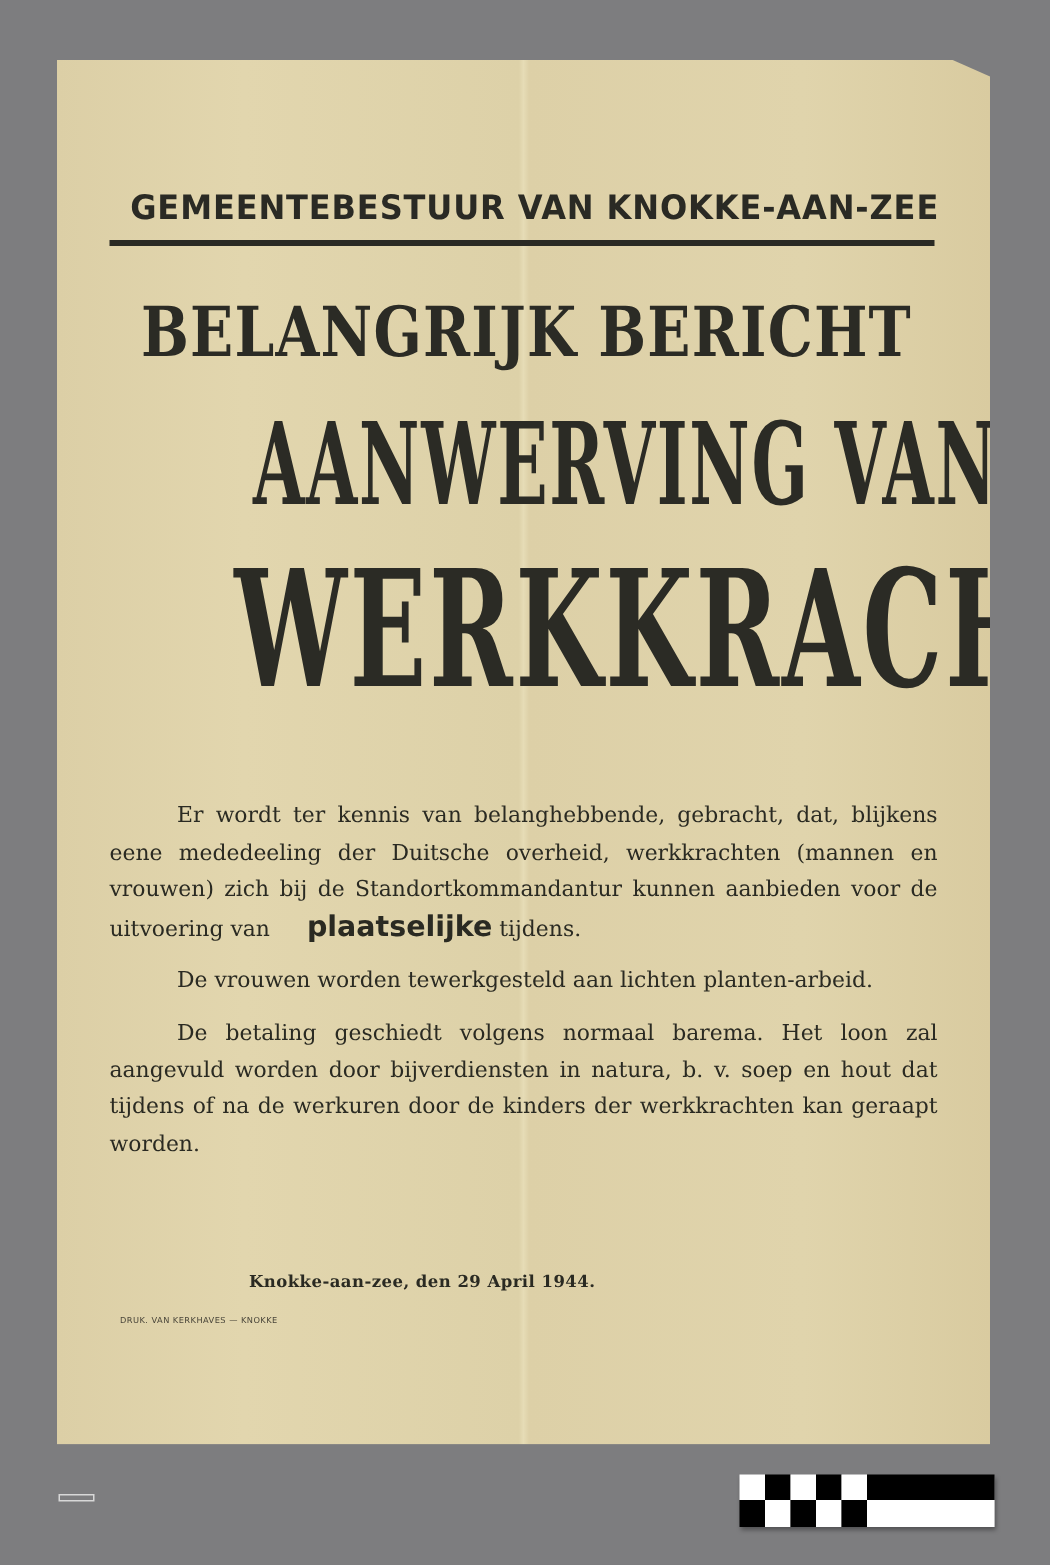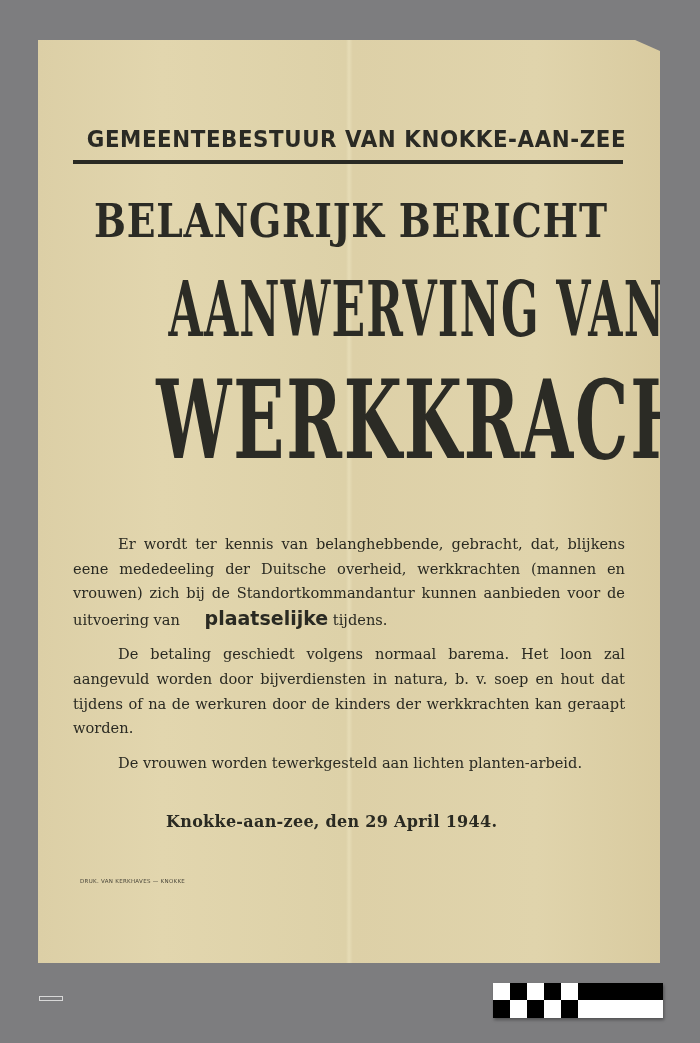--- a/index.html
+++ b/index.html
@@ -94,24 +94,24 @@
     }
     .emph {
       font-family: "DejaVu Sans", sans-serif;
       font-weight: bold;
       font-size: 19px;
       margin-left: 20px;
     }
     .place-date {
       position: absolute;
       left: 128px;
-      top: 772px;
+      top: 808px;
       font-family: "DejaVu Serif", serif;
       font-weight: bold;
-      font-size: 16px;
+      font-size: 11px;
       color: #2a2a22;
       letter-spacing: 0.3px;
     }
     .signature {
       position: absolute;
       left: 400px;
       top: 797px;
       font-family: "DejaVu Serif", serif;
       font-weight: bold;
       font-size: 10px;
@@ -161,22 +161,22 @@
 <div class="paper">
   <div class="header-title">GEMEENTEBESTUUR VAN KNOKKE-AAN-ZEE</div>
   <div class="header-rule"></div>
 
   <div class="headline h1">BELANGRIJK BERICHT</div>
   <div class="headline h2">AANWERVING VAN</div>
   <div class="headline h3">WERKKRACHTEN</div>
 
   <div class="body-text">
     <p><span>Er wordt ter kennis van belanghebbende, gebracht, dat, blijkens eene mededeeling der Duitsche overheid, werkkrachten (mannen en vrouwen) zich bij de Standortkommandantur kunnen aanbieden voor de uitvoering van </span><span class="emph">plaatselijke</span><span> tijdens.</span></p>
+    <p>De vrouwen worden tewerkgesteld aan lichten planten-arbeid.</p>
     <p>De betaling geschiedt volgens normaal barema. Het loon zal aangevuld worden door bijverdiensten in natura, b. v. soep en hout dat tijdens of na de werkuren door de kinders der werkkrachten kan geraapt worden.</p>
-    <p>De vrouwen worden tewerkgesteld aan lichten planten-arbeid.</p>
   </div>
 
   <div class="place-date">Knokke-aan-zee, den 29 April 1944.</div>
 
 
   <div class="printer">DRUK. VAN KERKHAVES — KNOKKE</div>
 </div>
 
 <div class="scale-marker"></div>
 

